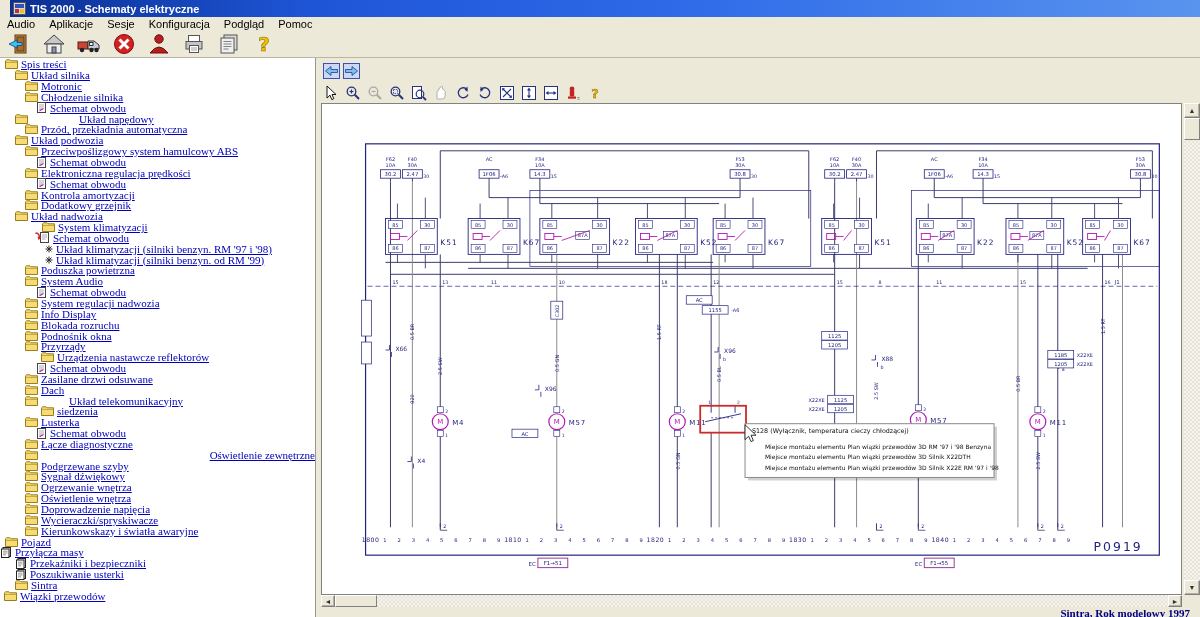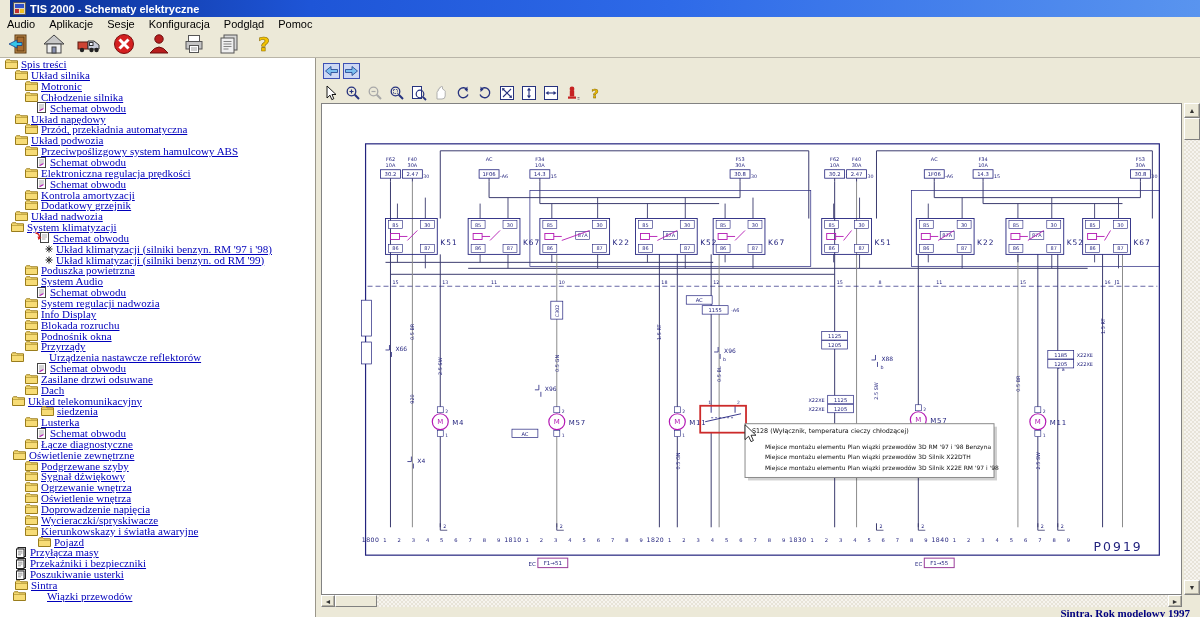--- a/index.html
+++ b/index.html
@@ -174,21 +174,21 @@
       <div class="trow" style="padding-left: 35px;">
         <span class="ticon">
           <svg width="12" height="11" viewBox="0 0 12 11">
             <rect x="2.5" y="0.5" width="8" height="10" fill="#fff" stroke="#444"></rect>
             <path d="M4,3 h5 M4,5 h5 M4,7 h3.5" stroke="#888" stroke-width="0.7"></path>
             <path d="M4.5,8.8 L8.5,6.5" stroke="#b318b3" stroke-width="1.1"></path>
           </svg>
         </span>
         <span class="lbl">Schemat obwodu</span>
       </div>
-      <div class="trow" style="padding-left: 15px;">
+      <div class="trow" style="padding-left: 15px; gap: 48px;">
         <span class="ticon">
           <svg width="13" height="10" viewBox="0 0 13 10">
             <path d="M0.5,9.5 V1.8 L1.6,0.8 H5 L6,1.8 H12.5 V9.5 Z" fill="#f7dc76" stroke="#9a7d1c"></path>
             <path d="M0.5,3.4 H12.5" stroke="#9a7d1c" stroke-width="0.6"></path>
           </svg>
         </span>
         <span class="lbl">Układ napędowy</span>
       </div>
       <div class="trow" style="padding-left: 25px;">
         <span class="ticon">
@@ -266,21 +266,21 @@
       </div>
       <div class="trow" style="padding-left: 15px;">
         <span class="ticon">
           <svg width="13" height="10" viewBox="0 0 13 10">
             <path d="M0.5,9.5 V1.8 L1.6,0.8 H5 L6,1.8 H12.5 V9.5 Z" fill="#f7dc76" stroke="#9a7d1c"></path>
             <path d="M0.5,3.4 H12.5" stroke="#9a7d1c" stroke-width="0.6"></path>
           </svg>
         </span>
         <span class="lbl">Układ nadwozia</span>
       </div>
-      <div class="trow" style="padding-left: 11px;">
+      <div class="trow" style="padding-left: 42px;">
         <span class="ticon">
           <svg width="13" height="10" viewBox="0 0 13 10">
             <path d="M0.5,9.5 V1.8 L1.6,0.8 H5 L6,1.8 H12.5 V9.5 Z" fill="#f7dc76" stroke="#9a7d1c"></path>
             <path d="M0.5,3.4 H12.5" stroke="#9a7d1c" stroke-width="0.6"></path>
           </svg>
         </span>
         <span class="lbl">System klimatyzacji</span>
       </div>
       <div class="trow" style="padding-left: 35px;">
         <span class="ticon">
@@ -375,21 +375,21 @@
       </div>
       <div class="trow" style="padding-left: 25px;">
         <span class="ticon">
           <svg width="13" height="10" viewBox="0 0 13 10">
             <path d="M0.5,9.5 V1.8 L1.6,0.8 H5 L6,1.8 H12.5 V9.5 Z" fill="#f7dc76" stroke="#9a7d1c"></path>
             <path d="M0.5,3.4 H12.5" stroke="#9a7d1c" stroke-width="0.6"></path>
           </svg>
         </span>
         <span class="lbl">Przyrządy</span>
       </div>
-      <div class="trow" style="padding-left: 11px; gap: 22px;">
+      <div class="trow" style="padding-left: 41px;">
         <span class="ticon">
           <svg width="13" height="10" viewBox="0 0 13 10">
             <path d="M0.5,9.5 V1.8 L1.6,0.8 H5 L6,1.8 H12.5 V9.5 Z" fill="#f7dc76" stroke="#9a7d1c"></path>
             <path d="M0.5,3.4 H12.5" stroke="#9a7d1c" stroke-width="0.6"></path>
           </svg>
         </span>
         <span class="lbl">Urządzenia nastawcze reflektorów</span>
       </div>
       <div class="trow" style="padding-left: 35px;">
         <span class="ticon">
@@ -412,21 +412,21 @@
       </div>
       <div class="trow" style="padding-left: 25px;">
         <span class="ticon">
           <svg width="13" height="10" viewBox="0 0 13 10">
             <path d="M0.5,9.5 V1.8 L1.6,0.8 H5 L6,1.8 H12.5 V9.5 Z" fill="#f7dc76" stroke="#9a7d1c"></path>
             <path d="M0.5,3.4 H12.5" stroke="#9a7d1c" stroke-width="0.6"></path>
           </svg>
         </span>
         <span class="lbl">Dach</span>
       </div>
-      <div class="trow" style="padding-left: 12px;">
+      <div class="trow" style="padding-left: 25px; gap: 28px;">
         <span class="ticon">
           <svg width="13" height="10" viewBox="0 0 13 10">
             <path d="M0.5,9.5 V1.8 L1.6,0.8 H5 L6,1.8 H12.5 V9.5 Z" fill="#f7dc76" stroke="#9a7d1c"></path>
             <path d="M0.5,3.4 H12.5" stroke="#9a7d1c" stroke-width="0.6"></path>
           </svg>
         </span>
         <span class="lbl">Układ telekomunikacyjny</span>
       </div>
       <div class="trow" style="padding-left: 25px; margin-left: 16px;">
         <span class="ticon">
@@ -458,21 +458,21 @@
       </div>
       <div class="trow" style="padding-left: 25px;">
         <span class="ticon">
           <svg width="13" height="10" viewBox="0 0 13 10">
             <path d="M0.5,9.5 V1.8 L1.6,0.8 H5 L6,1.8 H12.5 V9.5 Z" fill="#f7dc76" stroke="#9a7d1c"></path>
             <path d="M0.5,3.4 H12.5" stroke="#9a7d1c" stroke-width="0.6"></path>
           </svg>
         </span>
         <span class="lbl">Łącze diagnostyczne</span>
       </div>
-      <div class="trow" style="padding-left: 13px;">
+      <div class="trow" style="padding-left: 25px; justify-content: space-between;">
         <span class="ticon">
           <svg width="13" height="10" viewBox="0 0 13 10">
             <path d="M0.5,9.5 V1.8 L1.6,0.8 H5 L6,1.8 H12.5 V9.5 Z" fill="#f7dc76" stroke="#9a7d1c"></path>
             <path d="M0.5,3.4 H12.5" stroke="#9a7d1c" stroke-width="0.6"></path>
           </svg>
         </span>
         <span class="lbl">Oświetlenie zewnętrzne</span>
       </div>
       <div class="trow" style="padding-left: 25px;">
         <span class="ticon">
@@ -530,30 +530,30 @@
       </div>
       <div class="trow" style="padding-left: 25px;">
         <span class="ticon">
           <svg width="13" height="10" viewBox="0 0 13 10">
             <path d="M0.5,9.5 V1.8 L1.6,0.8 H5 L6,1.8 H12.5 V9.5 Z" fill="#f7dc76" stroke="#9a7d1c"></path>
             <path d="M0.5,3.4 H12.5" stroke="#9a7d1c" stroke-width="0.6"></path>
           </svg>
         </span>
         <span class="lbl">Kierunkowskazy i światła awaryjne</span>
       </div>
-      <div class="trow" style="padding-left: 5px; margin-left: 33px;">
+      <div class="trow" style="padding-left: 5px;">
         <span class="ticon">
           <svg width="13" height="10" viewBox="0 0 13 10">
             <path d="M0.5,9.5 V1.8 L1.6,0.8 H5 L6,1.8 H12.5 V9.5 Z" fill="#f7dc76" stroke="#9a7d1c"></path>
             <path d="M0.5,3.4 H12.5" stroke="#9a7d1c" stroke-width="0.6"></path>
           </svg>
         </span>
         <span class="lbl">Pojazd</span>
       </div>
-      <div class="trow" style="padding-left: 15px;">
+      <div class="trow" style="">
         <span class="ticon">
           <svg width="12" height="11" viewBox="0 0 12 11">
             <rect x="3" y="0.5" width="7.5" height="9" fill="#e8e8e8" stroke="#222"></rect>
             <rect x="1.5" y="2" width="7.5" height="8.5" fill="#fff" stroke="#222"></rect>
             <path d="M3,4.2 h4.5 M3,6 h4.5 M3,7.8 h3" stroke="#666" stroke-width="0.7"></path>
           </svg>
         </span>
         <span class="lbl">Przyłącza masy</span>
       </div>
       <div class="trow" style="padding-left: 15px;">
@@ -578,21 +578,21 @@
       </div>
       <div class="trow" style="padding-left: 15px;">
         <span class="ticon">
           <svg width="13" height="10" viewBox="0 0 13 10">
             <path d="M0.5,9.5 V1.8 L1.6,0.8 H5 L6,1.8 H12.5 V9.5 Z" fill="#f7dc76" stroke="#9a7d1c"></path>
             <path d="M0.5,3.4 H12.5" stroke="#9a7d1c" stroke-width="0.6"></path>
           </svg>
         </span>
         <span class="lbl">Sintra</span>
       </div>
-      <div class="trow" style="padding-left: 13px; gap: 18px;">
+      <div class="trow" style="padding-left: 4px;">
         <span class="ticon">
           <svg width="13" height="10" viewBox="0 0 13 10">
             <path d="M0.5,9.5 V1.8 L1.6,0.8 H5 L6,1.8 H12.5 V9.5 Z" fill="#f7dc76" stroke="#9a7d1c"></path>
             <path d="M0.5,3.4 H12.5" stroke="#9a7d1c" stroke-width="0.6"></path>
           </svg>
         </span>
         <span class="lbl">Wiązki przewodów</span>
       </div>
     </div>
   <div class="viewer">

